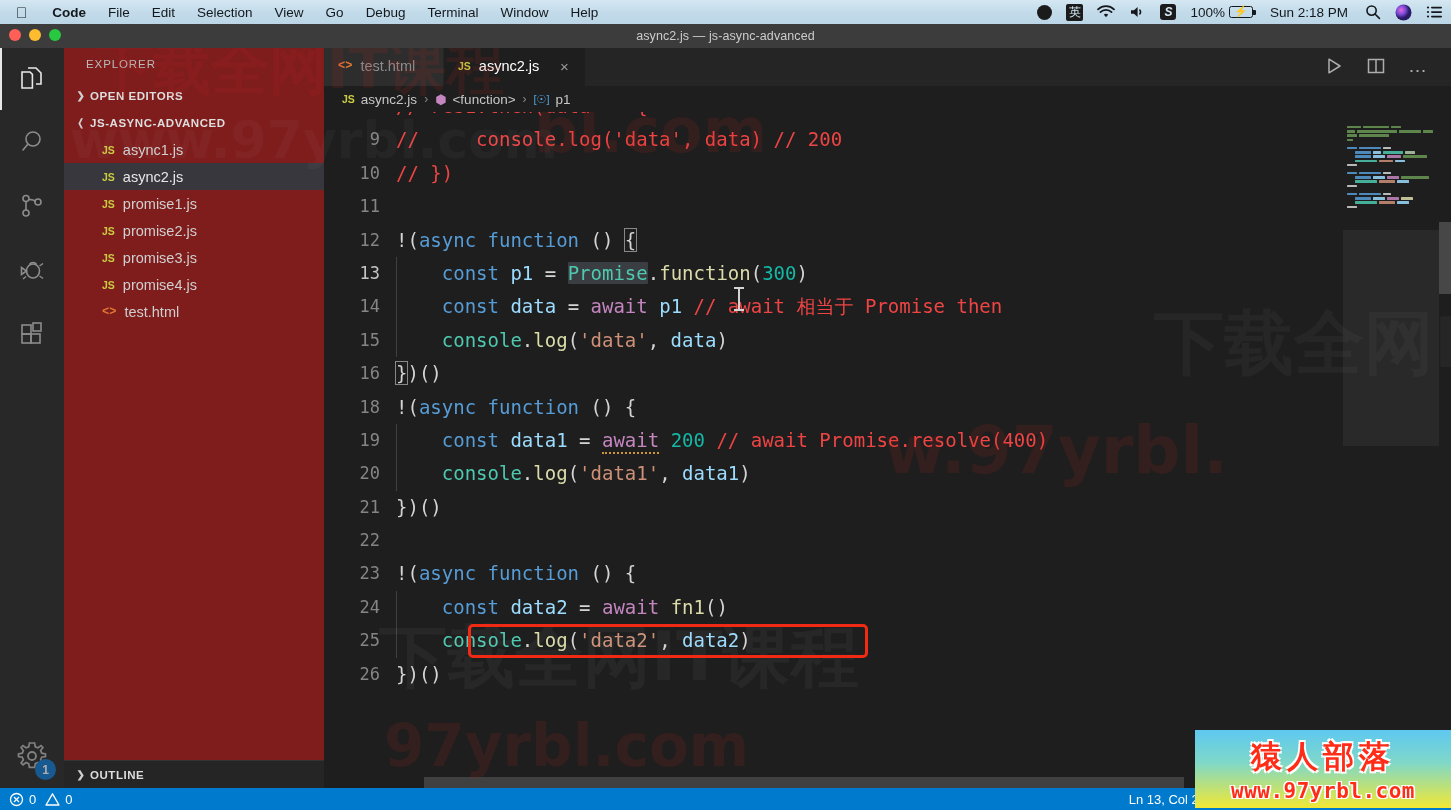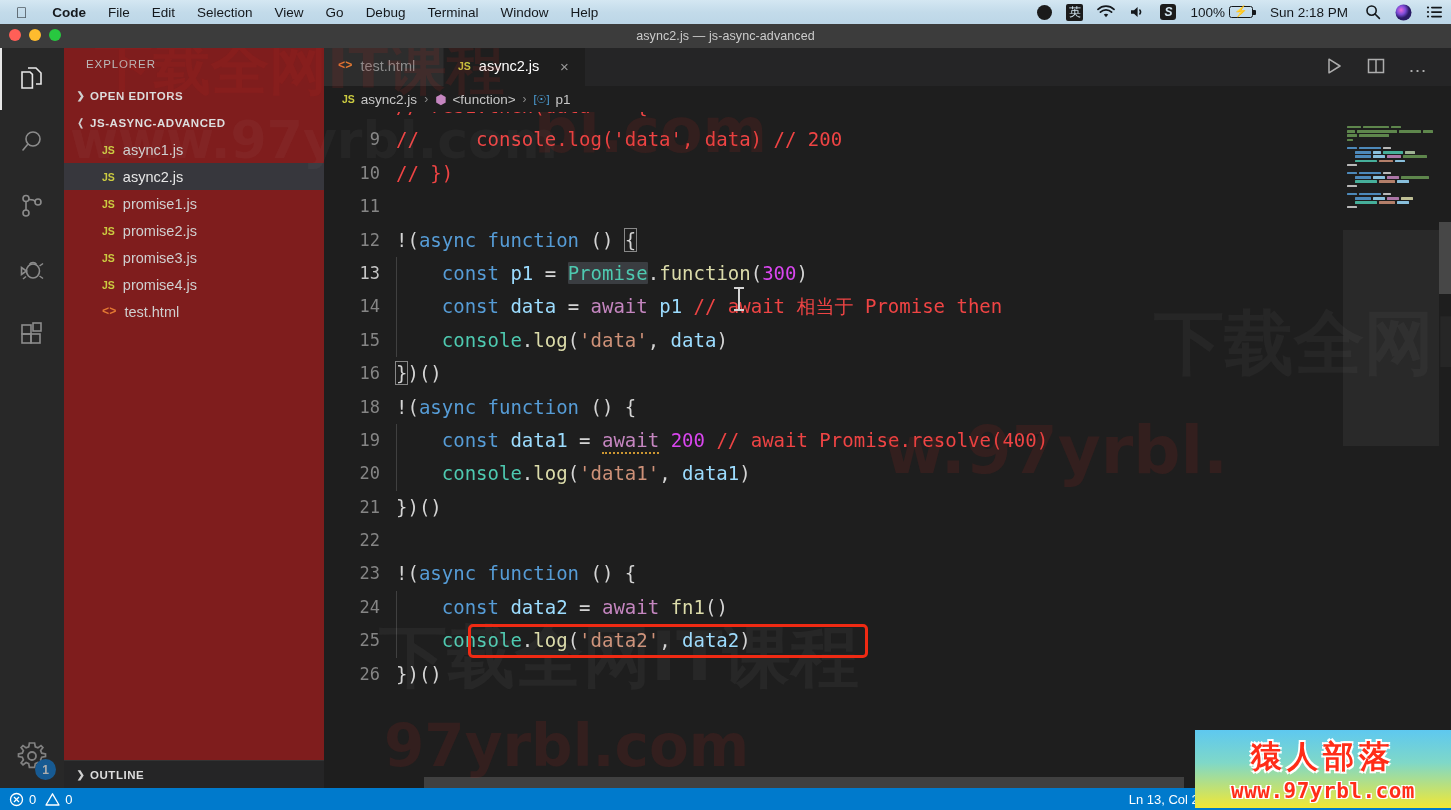--- a/index.html
+++ b/index.html
@@ -154,21 +154,21 @@
   }
 
   
   .c-com  { color: #ef4444; }
   .c-kw   { color: #569cd6; }
   .c-decl { color: #569cd6; margin-top: 9px; }
   .c-var  { color: #9cdcfe; }
   .c-fn   { color: #dcdcaa; }
   .c-cls  { color: #4ec9b0; }
   .c-str  { color: #ce9178; }
-  .c-num  { color: #d946ef; }
+  .c-num  { color: #14b8a6; }
   .c-op   { color: #d4d4d4; }
   .c-ctl  { color: #c586c0; }
 
   .hl-word { background: #3a3d41; border-radius: 1px; }
   .bracket-box { outline: 1px solid #888; outline-offset: 0px; }
   .squiggle { border-bottom: 2px dotted #cd9731; padding-bottom: 1px; }
   .mouse-caret {
     position: absolute; width: 2px; height: 22px; background: #d4d4d4;
   }
   .mouse-caret:before, .mouse-caret:after {

